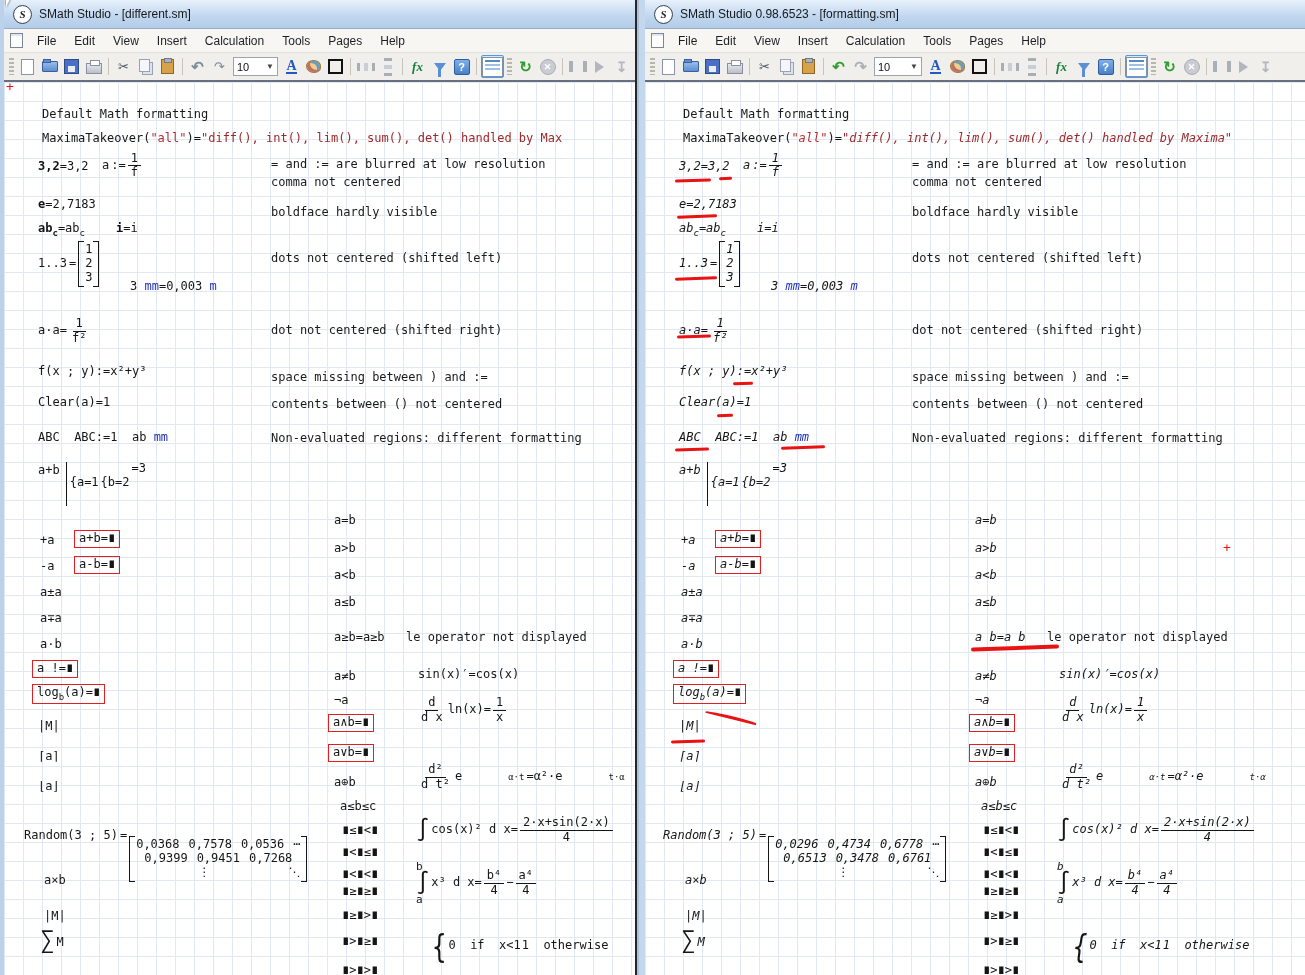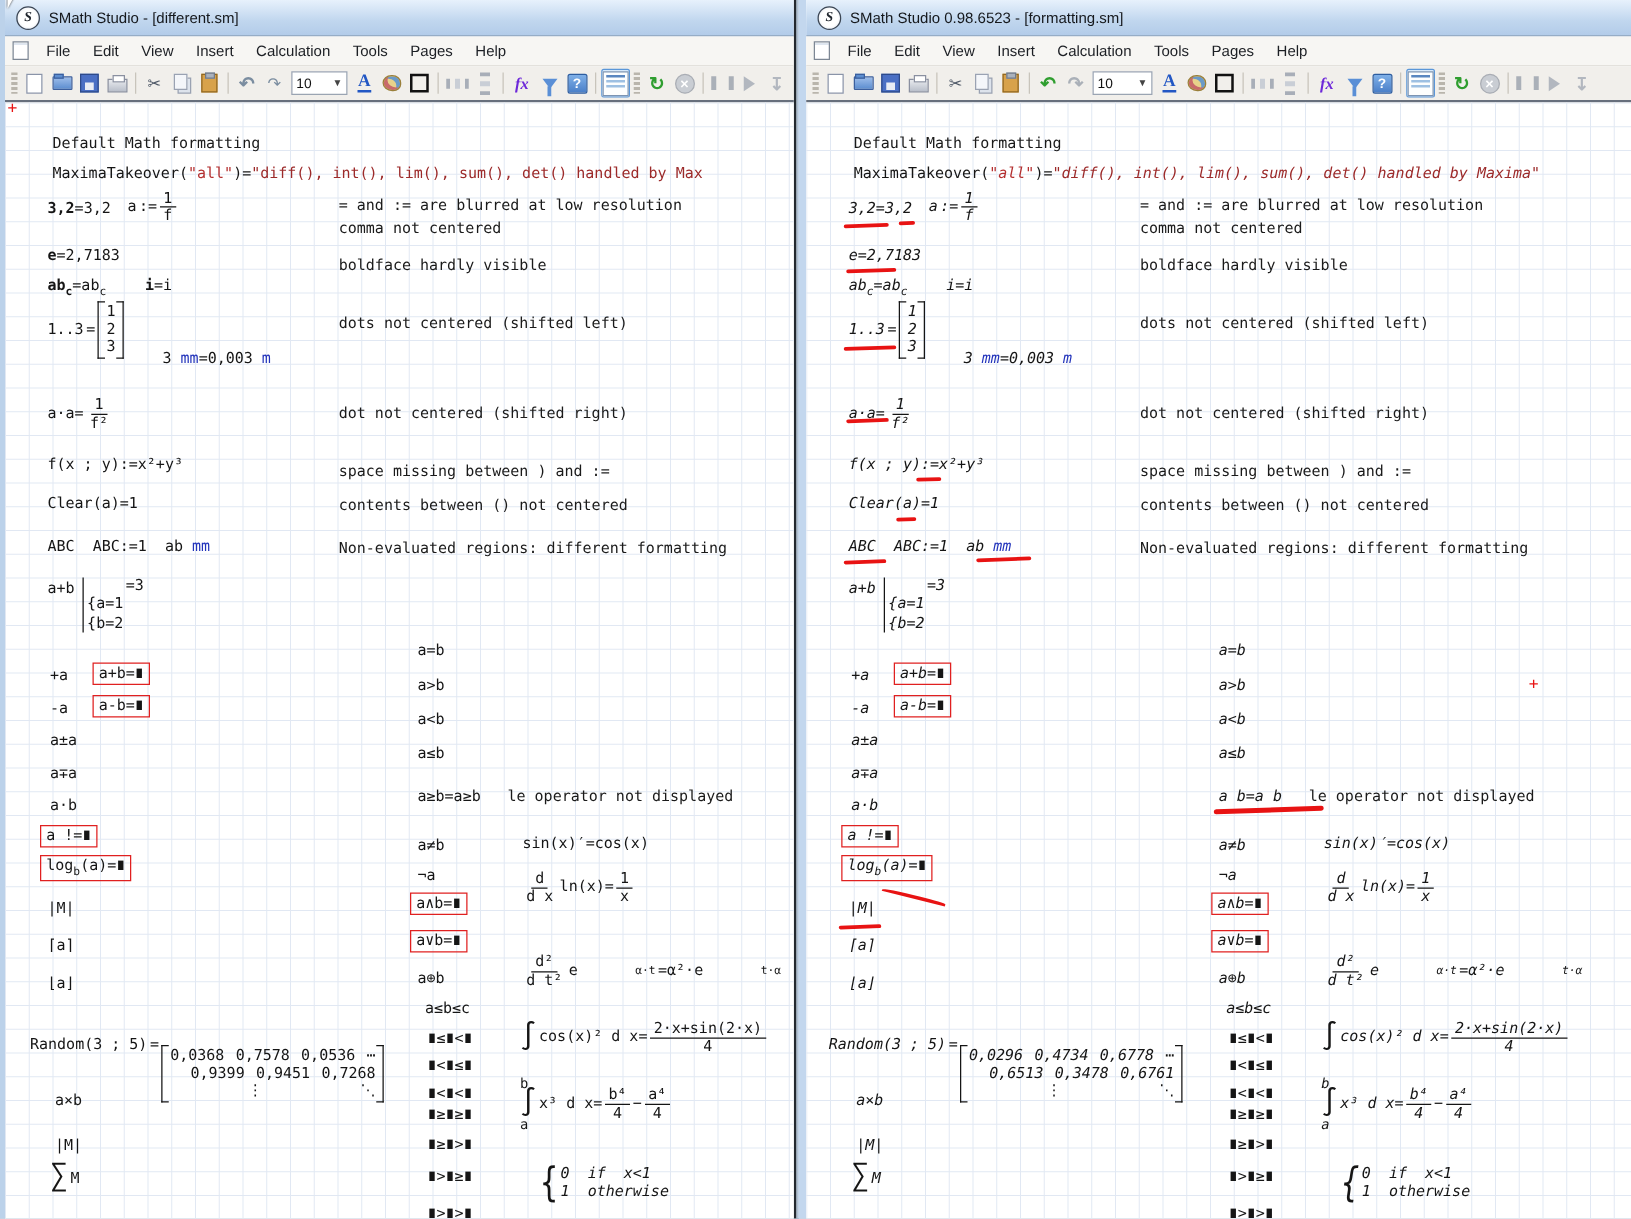--- a/index.html
+++ b/index.html
@@ -38,21 +38,21 @@
   .i-print::before{content:"";position:absolute;left:3px;top:-4px;width:8px;height:4px;background:#fff;border:1px solid #8a90a0;}
   .i-copy{width:9px;height:11px;background:#f4f6fa;border:1px solid #9aa2b2;box-shadow:3px 3px 0 -1px #dde3ec,3px 3px 0 0 #9aa2b2;margin:-3px 0 0 -3px;}
   .i-paste{width:11px;height:13px;background:#d8a24a;border:1px solid #906722;position:relative;}
   .i-paste::before{content:"";position:absolute;left:2px;top:-2px;width:6px;height:3px;background:#aab2bd;border:1px solid #717a88;}
   .i-A{font:bold 14px "Liberation Serif",serif;color:#2257c4;border-bottom:2px solid #2257c4;line-height:13px;}
   .i-pal{width:13px;height:11px;border-radius:50% 50% 45% 55%;background:#e8d28a;border:1px solid #9a7f3a;
          box-shadow:inset 3px -2px 0 #c86a6a,inset -3px 2px 0 #6a9ac8;}
   .i-border{width:11px;height:11px;border:2px solid #111;}
   .i-alh{width:12px;height:8px;border-left:3px solid #a8aeb8;border-right:3px solid #a8aeb8;background:linear-gradient(#c9ced6,#c9ced6) center/4px 8px no-repeat;}
   .i-alv{width:8px;height:12px;border-top:3px solid #a8aeb8;border-bottom:3px solid #a8aeb8;background:linear-gradient(#c9ced6,#c9ced6) center/8px 4px no-repeat;}
-  .i-fx{font:italic bold 13px "Liberation Serif",serif;color:#6d28d9;}
+  .i-fx{font:italic bold 13px "Liberation Serif",serif;color:#15803d;}
   .i-funnel{width:0;height:0;border-left:6px solid transparent;border-right:6px solid transparent;border-top:8px solid #5a8fd6;position:relative;}
   .i-funnel::after{content:"";position:absolute;left:-1.5px;top:-2px;width:3px;height:8px;background:#5a8fd6;}
   .i-help{width:14px;height:14px;background:linear-gradient(#7fb0e8,#4a7fc8);border:1px solid #2d5da0;border-radius:2px;
           color:#fff;font:bold 11px "Liberation Sans",sans-serif;display:flex;align-items:center;justify-content:center;}
   .i-panel{width:16px;height:14px;background:#fdfefe;border:1px solid #7c94b2;display:flex;flex-direction:column;gap:2px;padding:2px;}
   .i-panel i{height:2px;background:#9ec0e2;}
   .i-panel i:first-child{background:#5a87c0;}
   .tb.hl{border:1px solid #5a96d8;background:#d6e9fb;border-radius:2px;}
   .i-refresh{color:#2f9e2f;font-size:15px;font-weight:bold;}
   .i-stop{width:14px;height:14px;border-radius:50%;background:#c9cdd3;border:1px solid #a9adb4;color:#fff;
@@ -78,32 +78,32 @@
   .lw .bb{font-weight:bold;}
   .red{color:#b43030;} .dkred{color:#9c2a2a;} .blue{color:#2233bb;}
   .flexr{display:inline-flex;align-items:center;gap:2px;}
   .fr{display:inline-flex;flex-direction:column;align-items:center;line-height:1.1;}
   .fr .n{border-bottom:1px solid #151515;padding:0 3px;}
   .fr .d{padding:0 3px;}
   sub.s{font-size:9px;vertical-align:-4px;}
   .sup{font-size:9px;vertical-align:7px;margin-left:44px;}
   .rbox{border:1px solid #e02020;padding:1px 4px;display:inline-block;}
   .mx{display:inline-flex;flex-direction:column;justify-content:center;padding:2px 7px;position:relative;align-items:center;}
-  .mx.lft{align-items:flex-end;margin-top:46px;}
+  .mx.lft{align-items:center;margin-top:46px;}
   .mx::before{content:"";position:absolute;left:0;top:0;bottom:0;width:5px;
               border:1.4px solid #151515;border-right:none;}
   .mx::after{content:"";position:absolute;right:0;top:0;bottom:0;width:5px;
              border:1.4px solid #151515;border-left:none;}
   .mrow{display:flex;gap:9px;}
   .sbar{display:inline-block;width:0;border-left:1.2px solid #151515;align-self:stretch;margin:0 1px 0 4px;}
-  .sgrp{display:inline-flex;flex-direction:column;gap:2px;margin-top:14px;}
+  .sgrp{display:inline-flex;flex-direction:row;gap:2px;margin-top:14px;}
   .int{font-size:22px;font-weight:400;line-height:1;}
   .ilims{display:inline-flex;flex-direction:column;align-items:flex-start;line-height:1;font-size:11px;}
   .cbrace{font-size:24px;transform:scaleY(1.35);display:inline-block;line-height:1;}
-  .clines{display:inline-flex;flex-direction:column;gap:1px;font-style:italic;}
+  .clines{display:inline-flex;flex-direction:row;gap:1px;}
   .sum{font-size:24px;line-height:1;}
   .ink{position:absolute;background:#e81313;height:3px;border-radius:3px;transform:rotate(-2deg);}
   .rplus{position:absolute;color:#e81313;font:13px "DejaVu Sans Mono",monospace;}
   .cursor-arrow{position:absolute;left:2px;top:-4px;width:0;height:0;
     border-left:6px solid #fff;border-bottom:11px solid transparent;border-top:0;
     filter:drop-shadow(0 0 1px #333);}
 </style>
 </head>
 <body>
 

